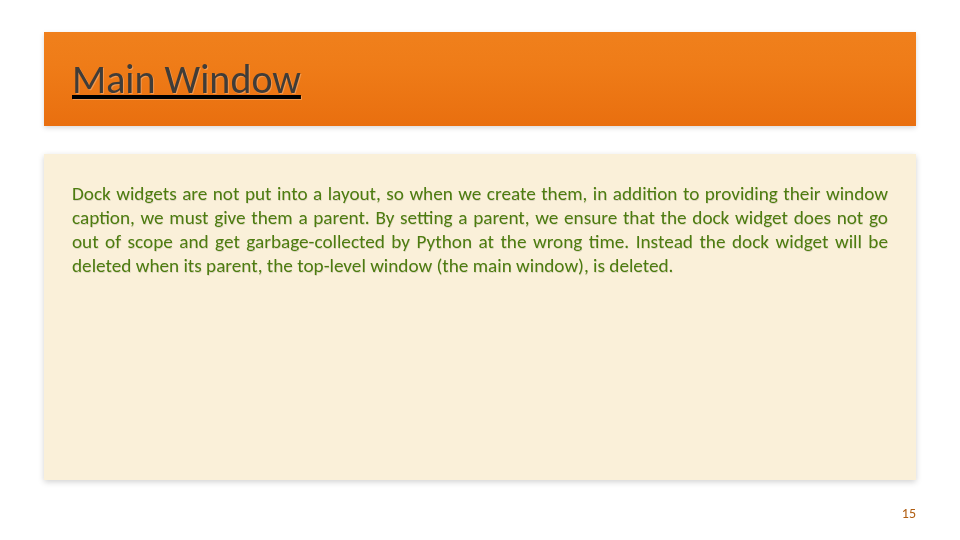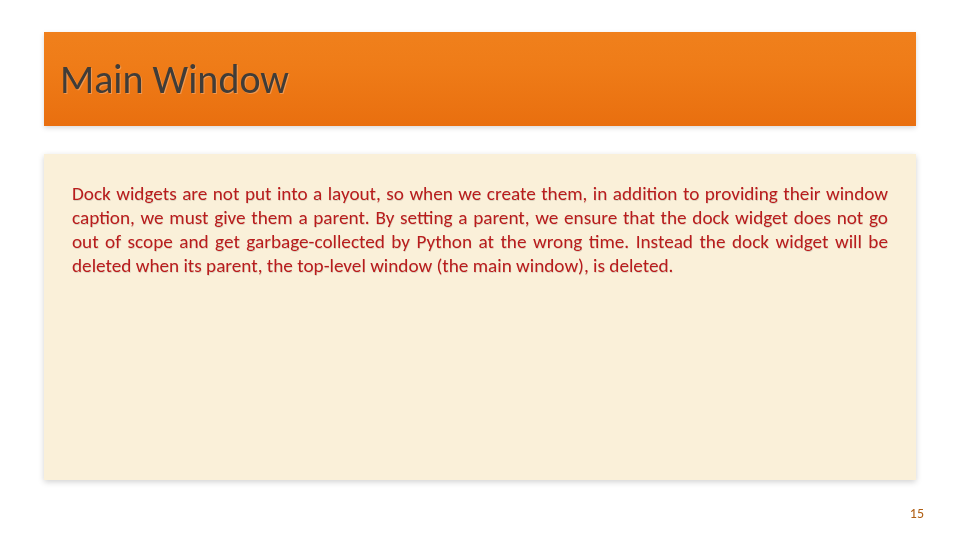--- a/index.html
+++ b/index.html
@@ -13,50 +13,51 @@
   .title-bar {
     position: absolute;
     left: 44px;
     right: 44px;
     top: 32px;
     height: 94px;
     background: linear-gradient(to bottom, #f0801c 0%, #ef7c18 35%, #e96f0f 100%);
     box-shadow: 0 2px 5px rgba(0,0,0,0.15);
     display: flex;
     align-items: center;
-    padding-left: 16px;
+    padding-left: 28px;
+    text-decoration: underline;
   }
   .title-text {
     font-size: 40px;
     color: #403c38;
     text-shadow: 1px 1px 0 rgba(255,255,255,0.25);
     font-weight: 400;
   }
   .body-box {
     position: absolute;
     left: 44px;
     right: 44px;
     top: 154px;
     bottom: 60px;
     background: #faf0d9;
     box-shadow: 0 2px 6px rgba(0,0,0,0.18);
     padding: 28px 28px 20px 28px;
-    color: #b91c1c;
+    color: #4d7c0f;
   }
   .para {
     font-size: 19.2px;
     line-height: 1.25;
     text-align: justify;
     text-justify: inter-word;
     margin-bottom: 8px;
     text-shadow: 0.5px 0.5px 0 rgba(0,0,0,0.12);
   }
   .page-num {
     position: absolute;
-    right: 36px;
+    right: 44px;
     bottom: 18px;
     font-size: 14px;
     color: #b05e12;
   }
 </style>
 </head>
 <body>
 
 <div class="slide">
 

